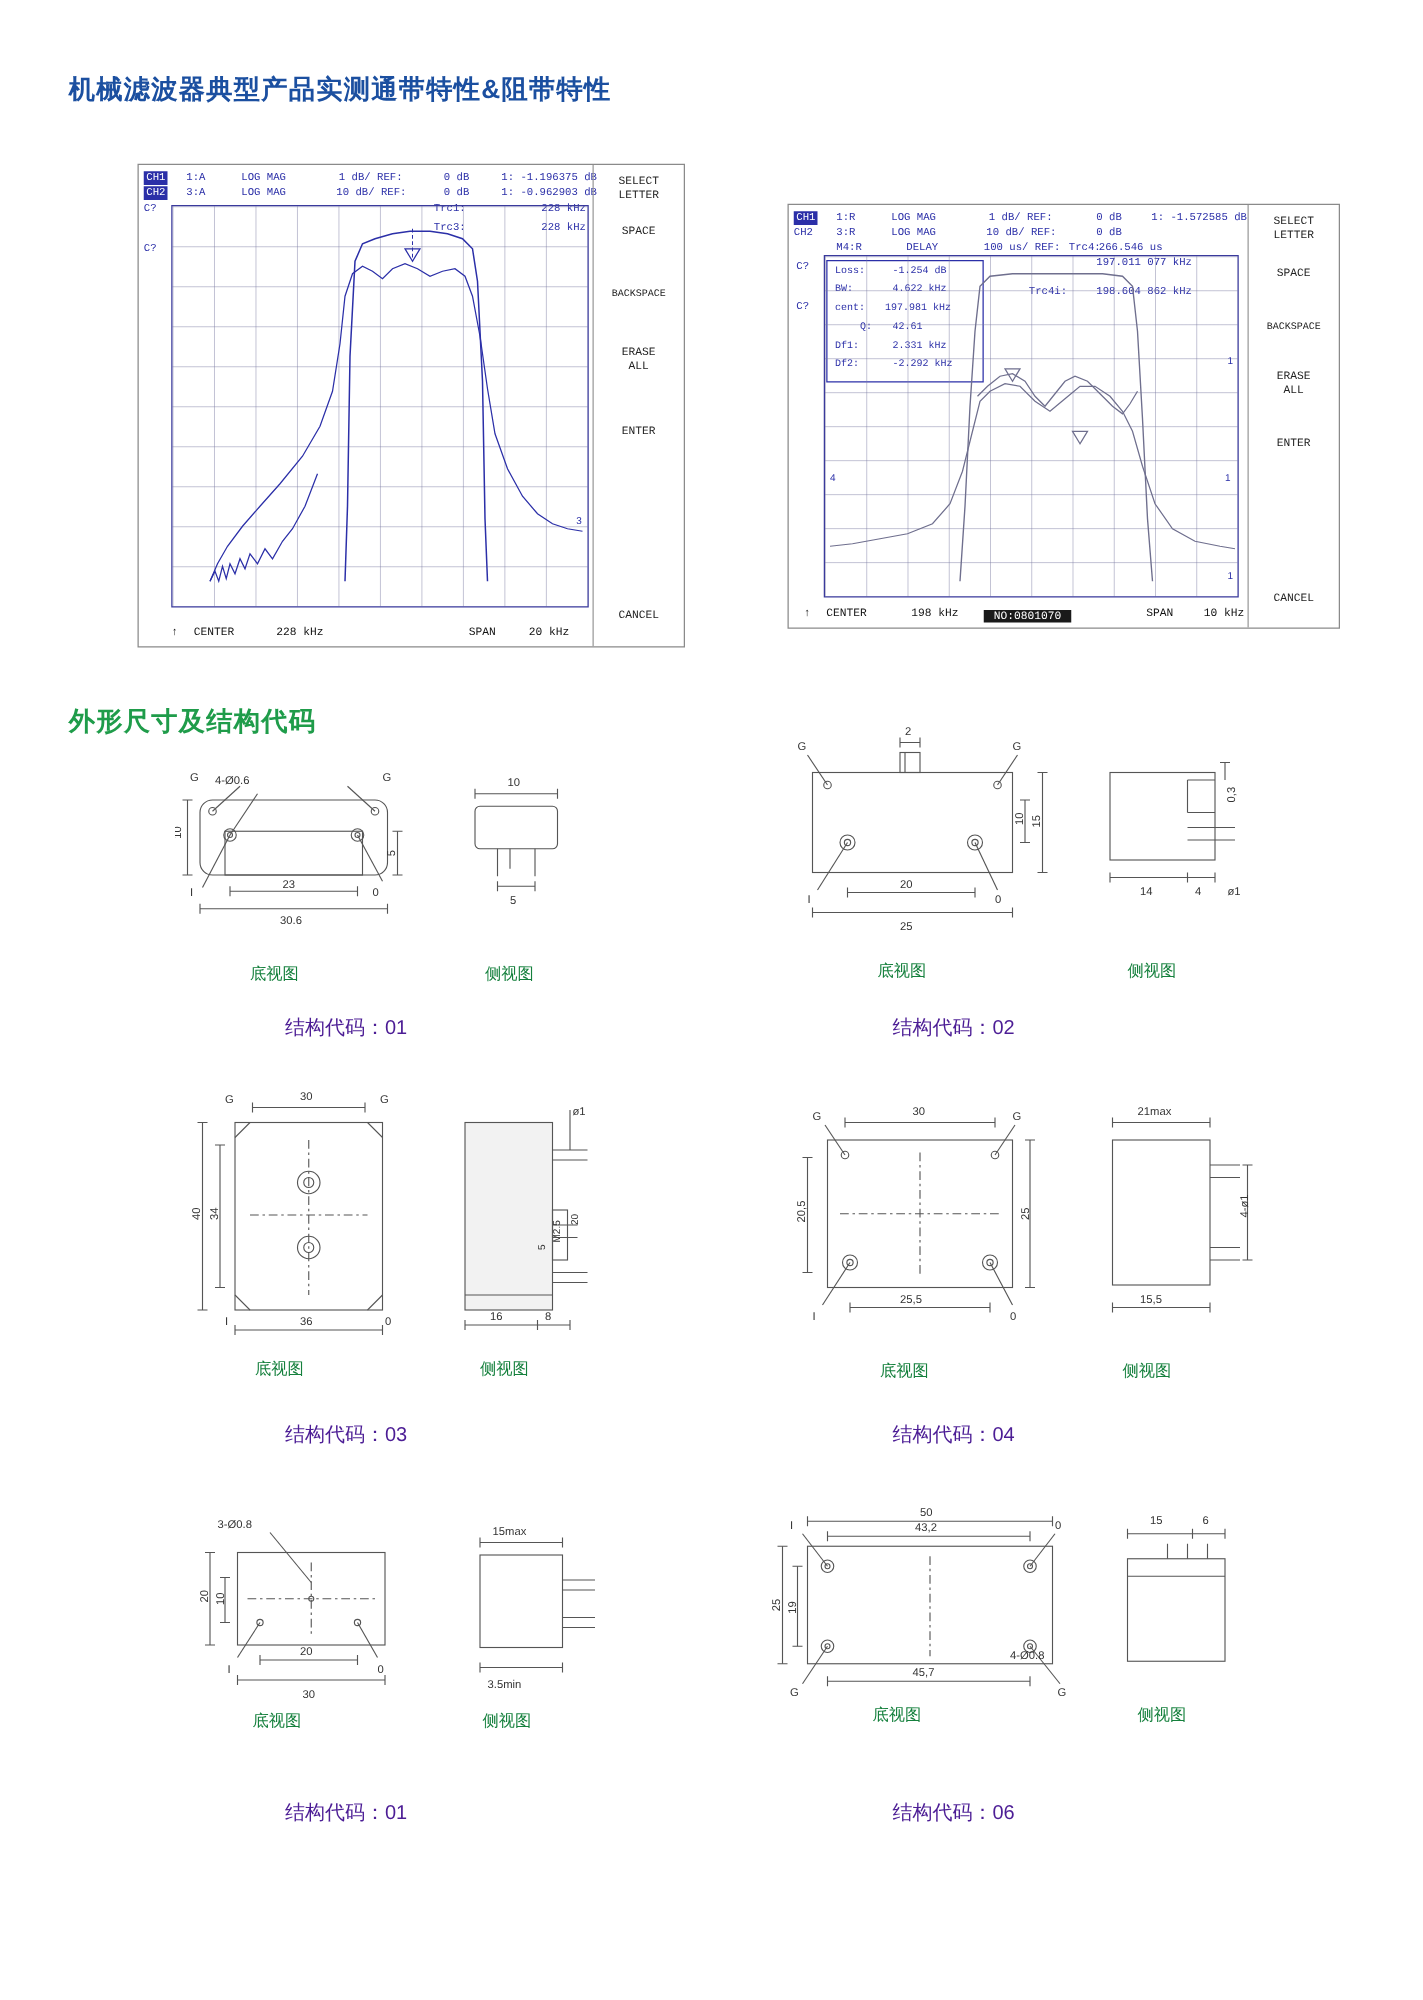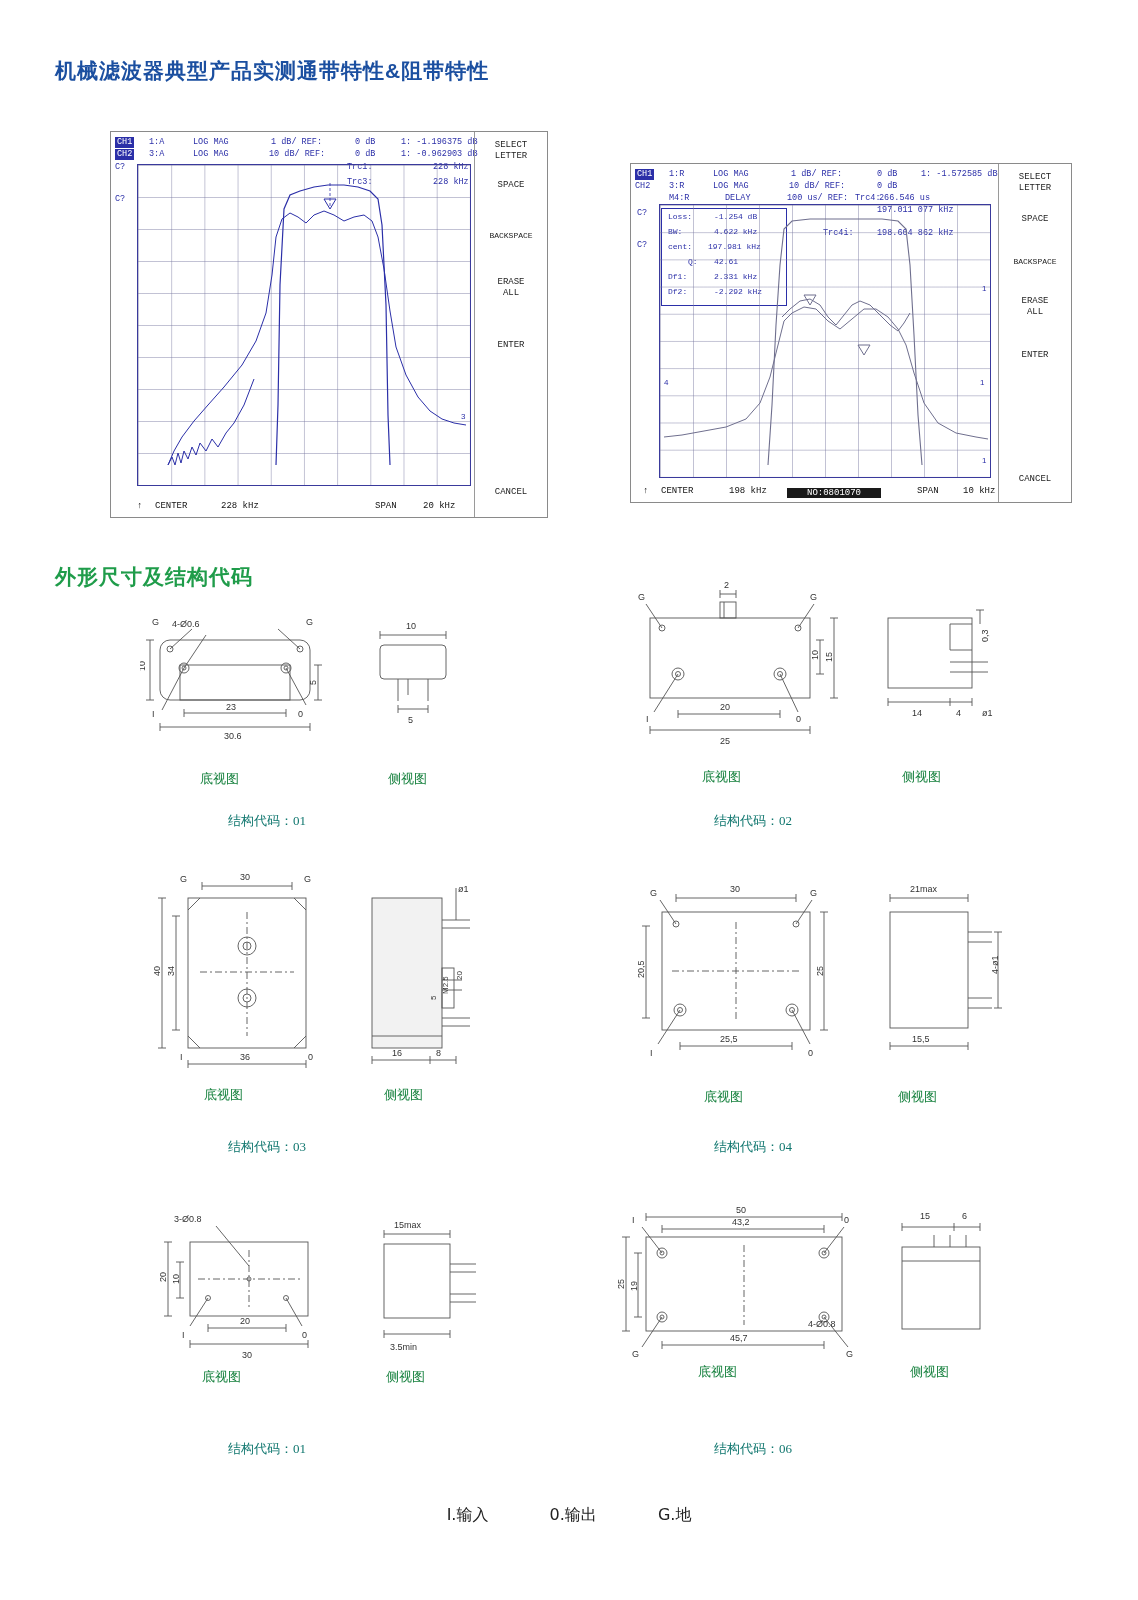--- a/index.html
+++ b/index.html
@@ -35,33 +35,33 @@
     position:absolute;border:1px solid #3a3a9c;
     background:
       repeating-linear-gradient(to right, rgba(120,120,160,.45) 0 1px, transparent 1px 100%),
       repeating-linear-gradient(to bottom, rgba(120,120,160,.45) 0 1px, transparent 1px 100%);
     background-size:calc(100%/10) 100%, 100% calc(100%/10);
   }
   .hdr{position:absolute;font-size:8.5px;line-height:11px;white-space:pre;}
   .hdr.k{color:#2b2fa8;}
   .hdr.b{background:#2b2fa8;color:#fff;padding:0 2px;}
   .ftr{position:absolute;font-size:9px;color:#111;}
-  .ftr.inv{background:#1a1a1a;color:#fff;padding:0 20px;}
+  .ftr.inv{background:#1a1a1a;color:#fff;padding:0 8px;}
 
   .smallnote{position:absolute;font-size:8px;color:#2b2fa8;white-space:pre;line-height:11px;}
 
   
   .dwg{position:absolute;}
   .viewlabel{
     position:absolute;font-size:13px;color:#15803d;
     font-family:"DejaVu Sans","Liberation Sans",sans-serif;
   }
   .codelabel{
-    position:absolute;font-size:13px;color:#0f766e;
-    font-family:Liberation Serif, serif;
+    position:absolute;font-size:16px;color:#4c1d95;
+    font-family:Liberation Sans, sans-serif;
   }
   .legend{
     position:absolute;left:0;width:1138px;text-align:center;
     font-size:16px;color:#222;
     font-family:"DejaVu Sans","Liberation Sans",sans-serif;
   }
   .legend span{margin:0 28px;}
   svg{display:block;}
   text{font-family:"Liberation Sans",sans-serif;}
 </style>
@@ -566,19 +566,14 @@
       <line x1="344" y1="22" x2="370" y2="22"></line>
         <line x1="370" y1="18" x2="370" y2="26"></line>
       <text x="310" y="14" font-size="9" fill="#333" stroke="none">15</text>
       <text x="352" y="14" font-size="9" fill="#333" stroke="none">6</text>
     </svg>
     <div class="viewlabel" style="left:88px;top:158px;">底视图</div>
     <div class="viewlabel" style="left:300px;top:158px;">侧视图</div>
   </div>
   <div class="codelabel" style="left:714px;top:1440px;">结构代码：06</div>
 
-  <div class="legend" style="top:1505px;">
-    <span>I.输入</span>
-    <span>0.输出</span>
-    <span>G.地</span>
-  </div>
 
 </div>
 
 </body></html>

